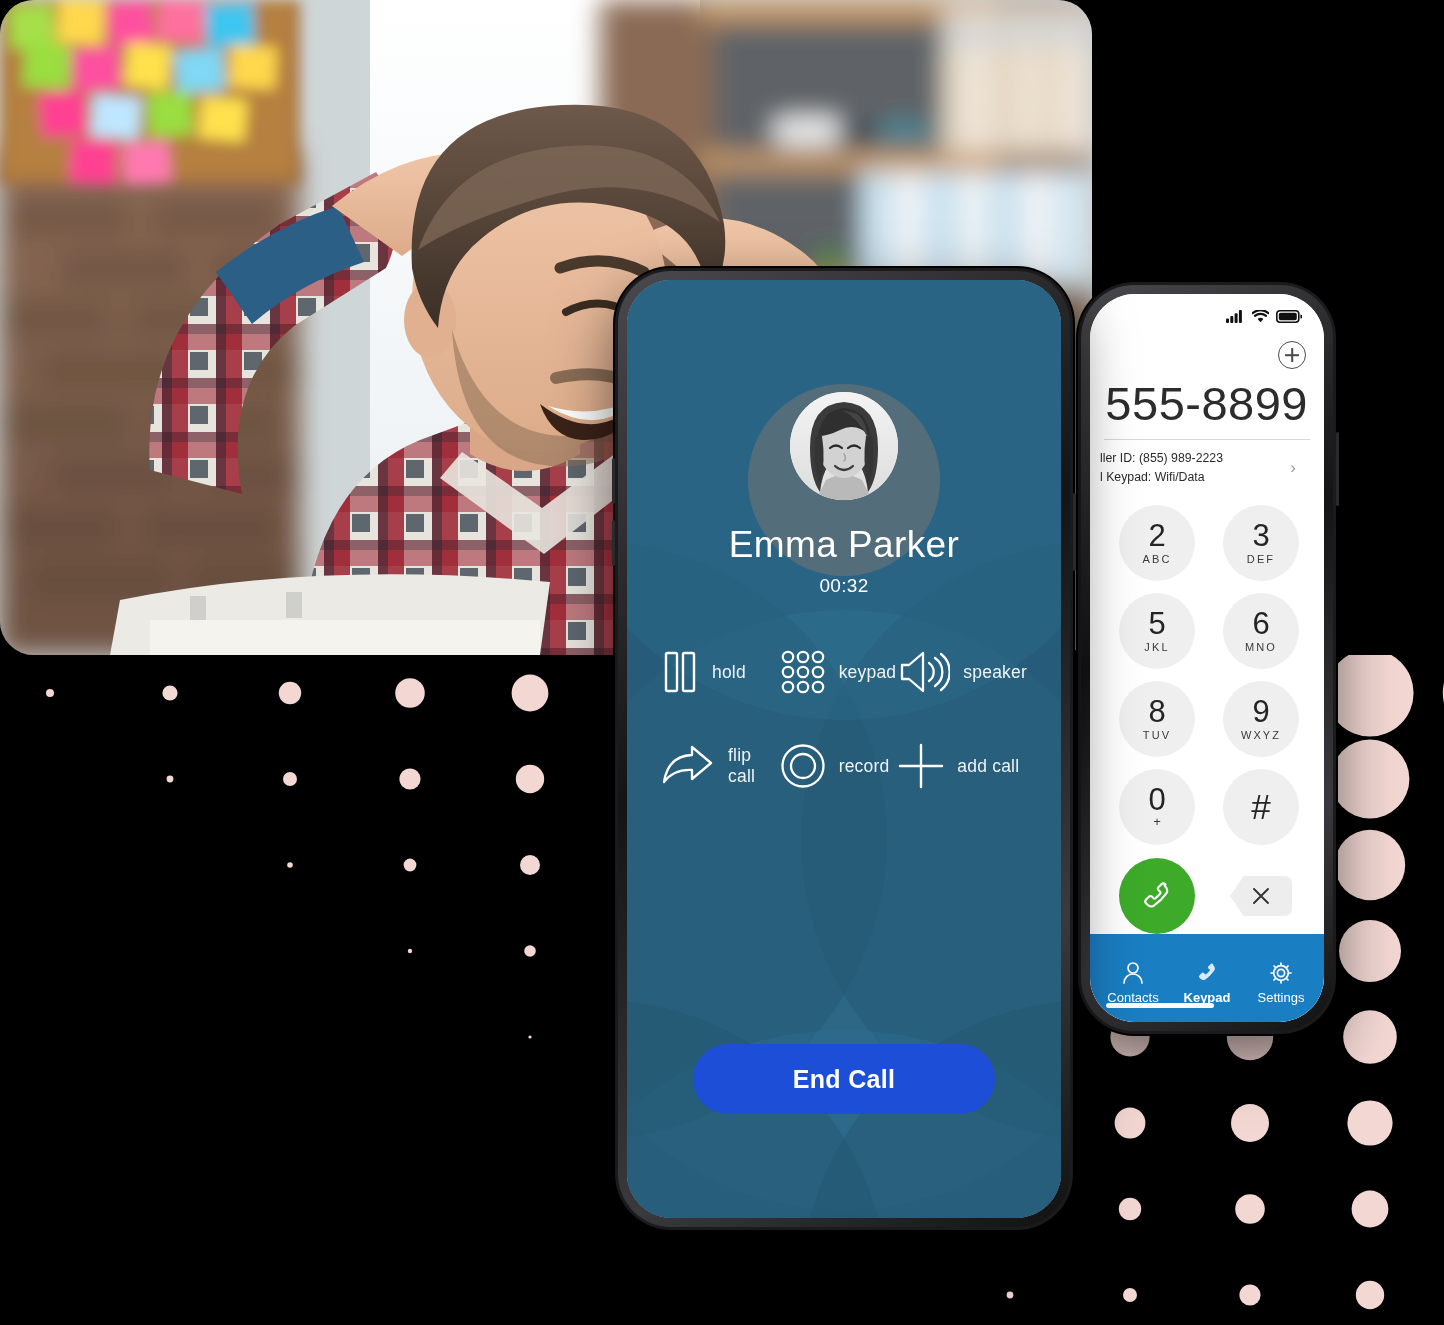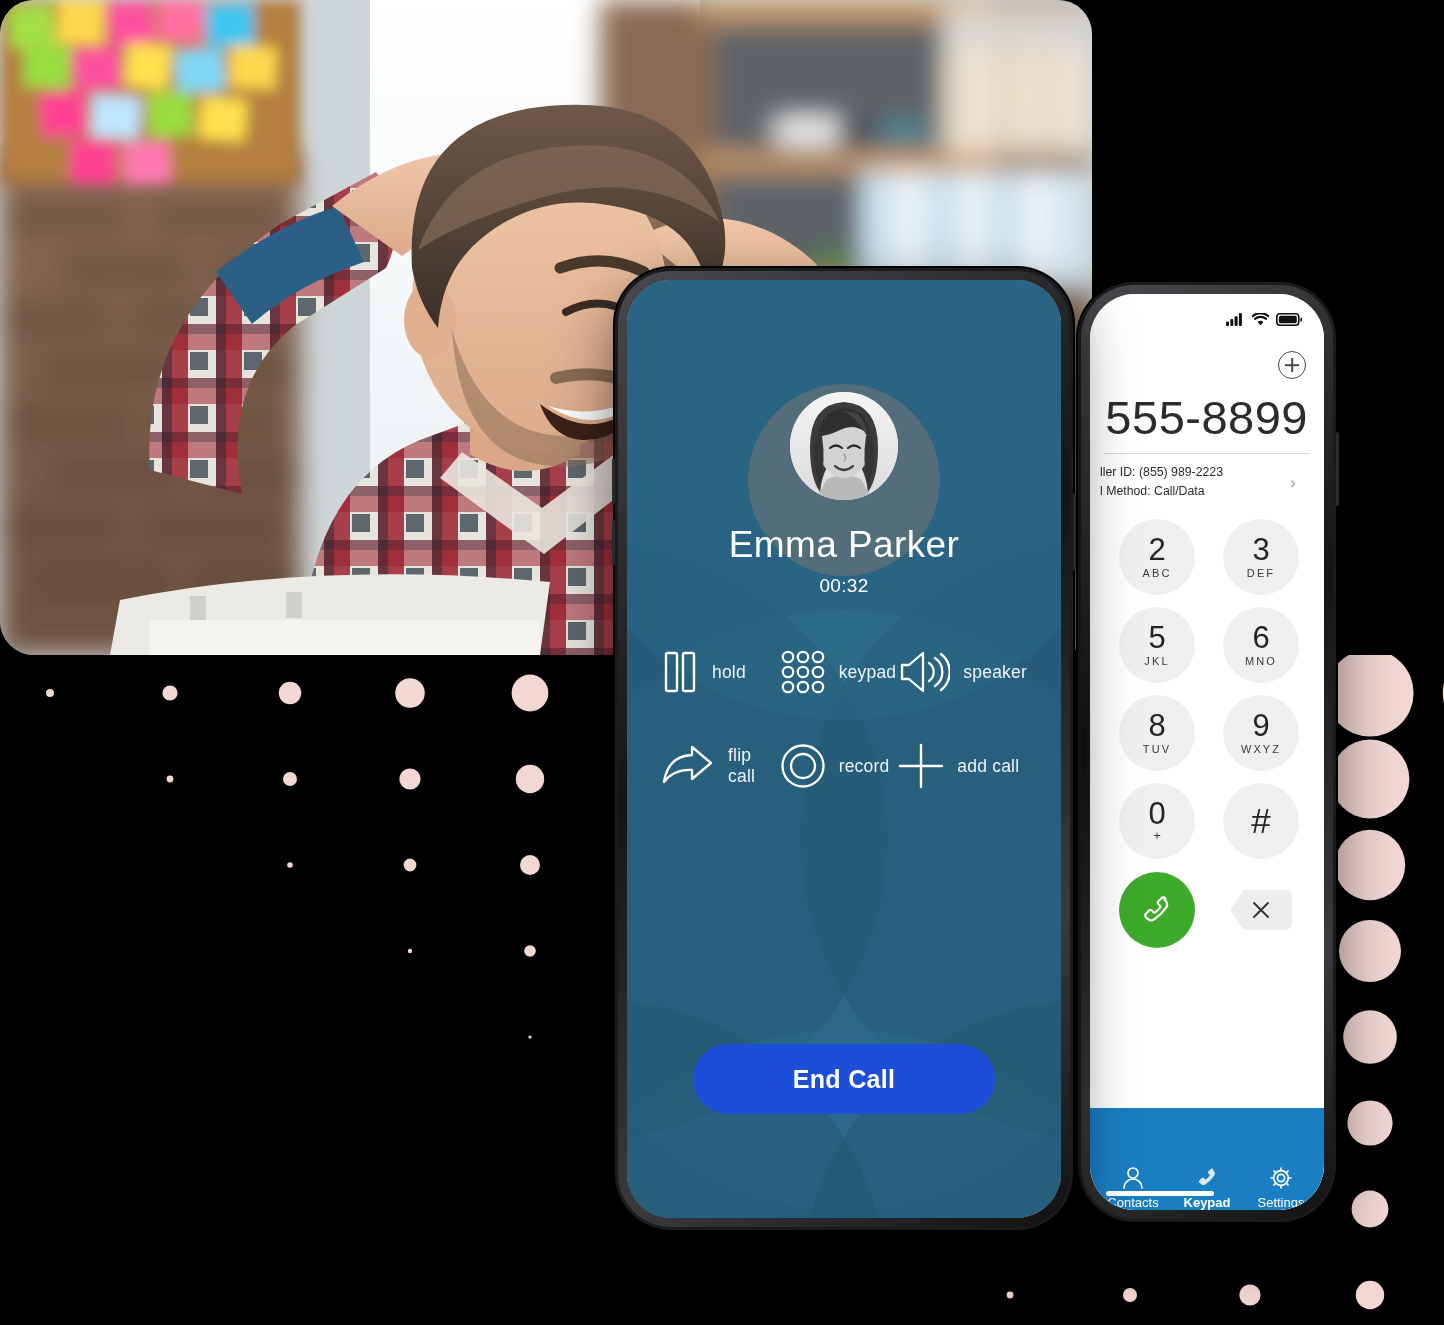--- a/index.html
+++ b/index.html
@@ -18,21 +18,21 @@
   
   .phone{position:absolute;border-radius:56px;background:#1b1b1d;
          box-shadow:0 0 0 2px #000, 0 26px 60px rgba(0,0,0,.55);}
   .phone .rim{position:absolute;inset:3px;border-radius:53px;
               background:linear-gradient(145deg,#4a4a4e,#141416 42%,#3a3a3e 75%,#111);}
   .phone .screen{position:absolute;inset:12px;border-radius:45px;overflow:hidden;
                  background:#fff;}
   .phone .btn-side{position:absolute;background:#2a2a2d;border-radius:3px;}
 
   
-  #phone-right{left:1078px;top:282px;width:258px;height:940px;}
+  #phone-right{left:1078px;top:282px;width:258px;height:752px;}
   #dialer{position:absolute;inset:0;background:#fff;display:flex;flex-direction:column;}
   .statusbar{height:34px;display:flex;align-items:center;justify-content:flex-end;
              padding:8px 22px 0 0;gap:7px;}
   .sb-ico{display:block;}
   .addrow{height:58px;display:flex;align-items:center;justify-content:flex-end;
           padding-right:18px;}
   .add-circle{width:26px;height:26px;border:1.6px solid #4a4a4a;border-radius:50%;
               position:relative;}
   .add-circle:before,.add-circle:after{content:"";position:absolute;background:#4a4a4a;}
   .add-circle:before{left:50%;top:6px;bottom:6px;width:1.6px;transform:translateX(-50%);}
@@ -56,21 +56,21 @@
   .key .kl.plus{font-size:13px;letter-spacing:0;margin-top:0;}
   .key.hash .kd{font-size:35px;}
   .actionrow{display:grid;grid-template-columns:1fr 1fr;column-gap:14px;
              padding:13px 18px 0 22px;align-items:center;}
   .callbtn{width:76px;height:76px;border-radius:50%;background:#3daa2a;margin:0 auto;
            display:flex;align-items:center;justify-content:center;}
   .delbtn{width:62px;height:40px;margin:0 auto;background:#ededed;
           display:flex;align-items:center;justify-content:center;
           clip-path:polygon(22% 0,100% 0,100% 100%,22% 100%,0 50%);
           border-radius:0 7px 7px 0;}
-  .navbar{height:92px;background:#1a7ec2;display:flex;align-items:flex-end;
+  .navbar{height:92px;background:#1a7ec2;display:flex;align-items:center;
           justify-content:space-around;padding:10px 6px 0 6px;position:relative;}
   .navitem{display:flex;flex-direction:column;align-items:center;gap:4px;
            color:#fff;font-size:13px;min-width:62px;}
   .navitem.active .nlabel{font-weight:bold;}
   .homeind{position:absolute;left:16px;bottom:14px;width:108px;height:5px;
            border-radius:3px;background:#fff;}
 
   
   #phone-left{left:615px;top:268px;width:458px;height:962px;}
   #callscreen{position:absolute;inset:0;background:#2a5f7e;overflow:hidden;}
@@ -391,21 +391,21 @@
       </div>
 
       <div class="numline">
         <div class="num">555-8899</div>
       </div>
       <div class="numdivider"></div>
 
       <div class="metarow">
         <div>
           <div class="mtxt">ller ID: (855) 989-2223</div>
-          <div class="mtxt">l Method: Call/Data</div>
+          <div class="mtxt">l Keypad: Wifi/Data</div>
         </div>
         <div class="chev">›</div>
       </div>
 
       <div class="keypad">
         <div class="kp-grid" id="kp-grid">
             <div class="key">
               <div class="kd">2</div>
               <div class="kl">ABC</div>
             </div>

